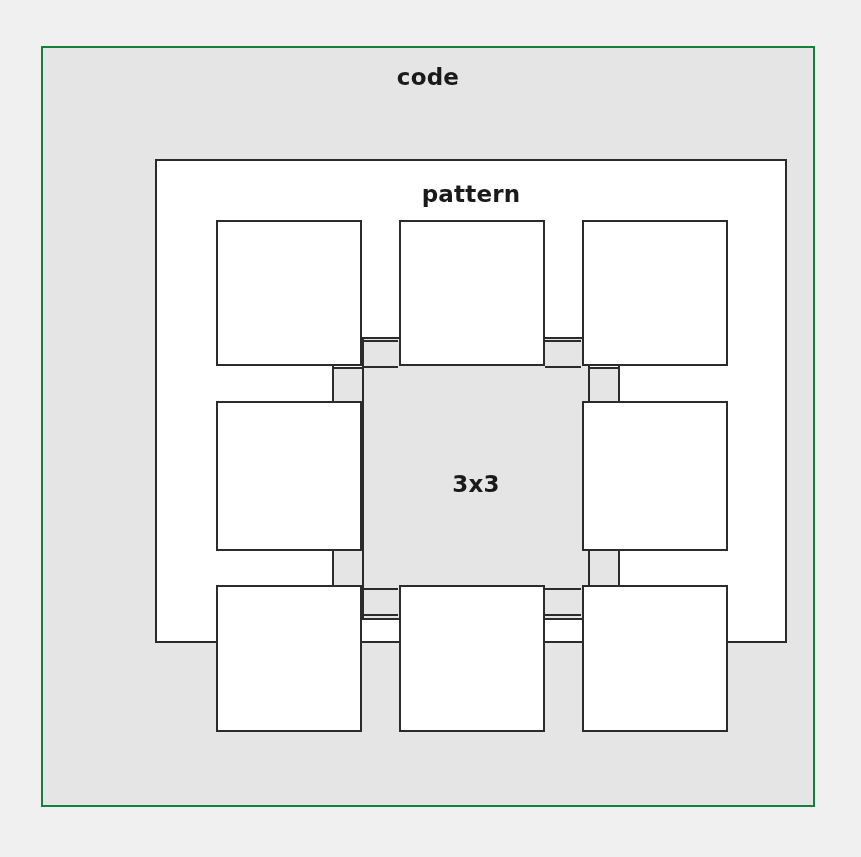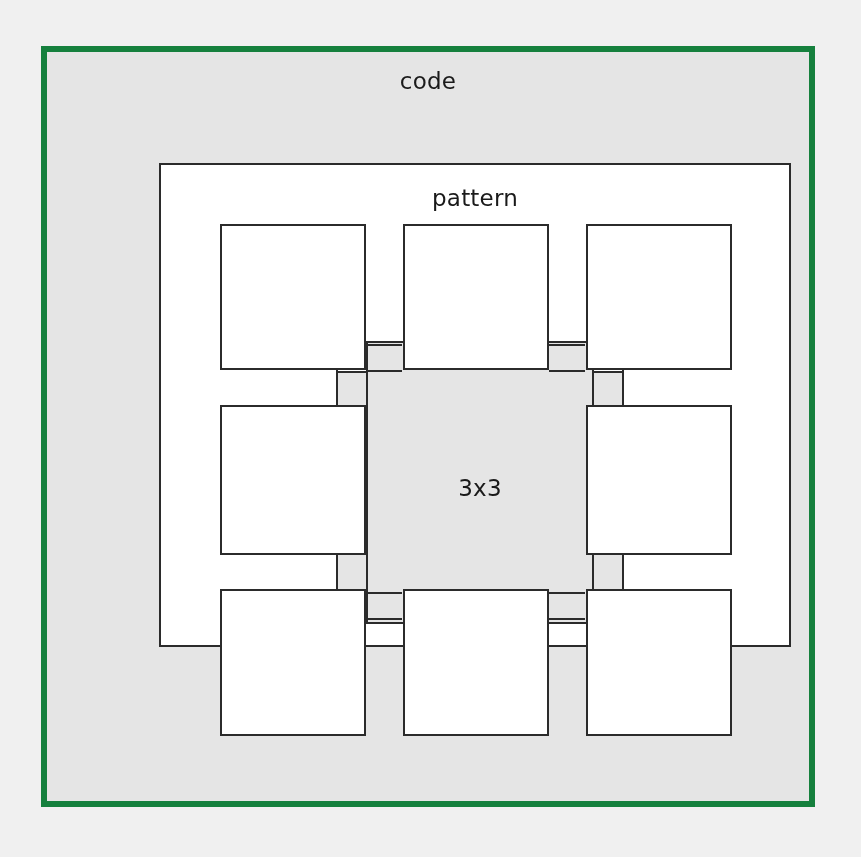--- a/index.html
+++ b/index.html
@@ -20,21 +20,22 @@
 
   
   .code-container {
     position: absolute;
     left: 41px;
     top: 46px;
     width: 774px;
     height: 761px;
     box-sizing: border-box;
     background: #e5e5e5;
-    border: 6px solid #15803d;
+    border: 2px solid #15803d;
+    font-weight: bold;
   }
 
   .code-label {
     position: absolute;
     left: 0;
     top: 18px;
     width: 100%;
     text-align: center;
     font-size: 23px;
     color: #1a1a1a;

